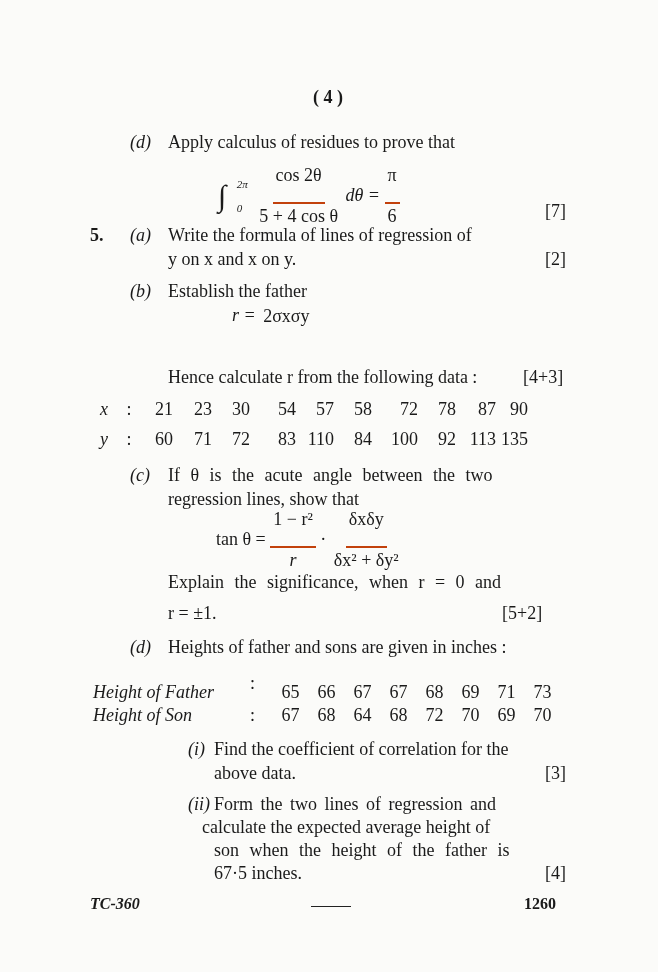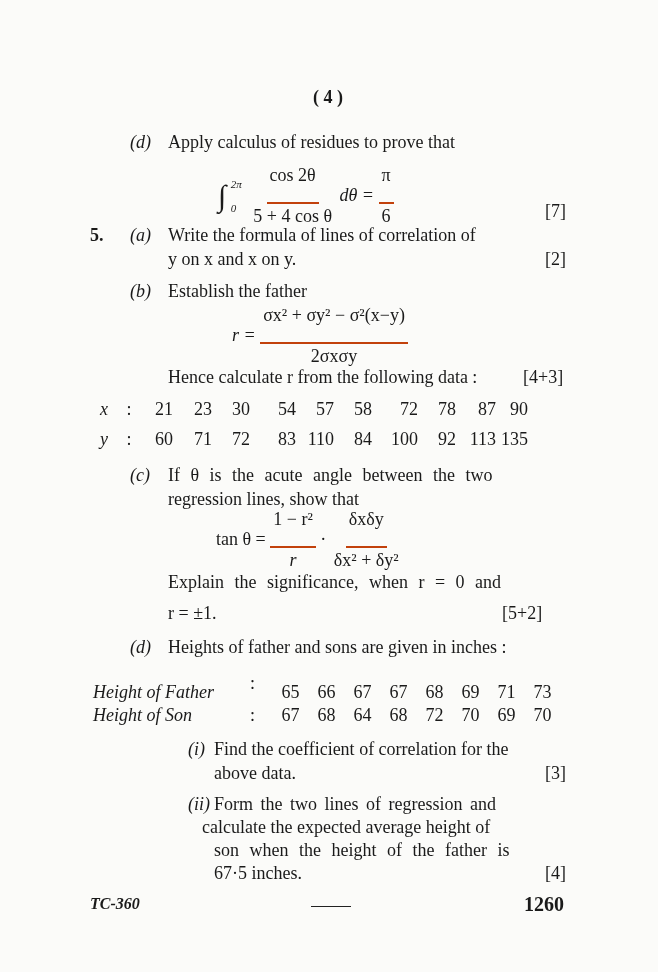--- a/index.html
+++ b/index.html
@@ -11,21 +11,21 @@
   }
   .abs { position:absolute; }
   .t { font-size:18px; line-height:22px; white-space:nowrap; }
   .it { font-style:italic; }
   .b { font-weight:bold; }
   .frac { display:inline-flex; flex-direction:column; align-items:center; vertical-align:middle; }
   .frac .num { border-bottom:2px solid #c2410c; padding:0 3px 16px; line-height:22px; }
   .frac .den { padding:1px 3px 0; line-height:22px; }
   .math { font-size:18px; }
   .cell { text-align:right; }
-  .ss { display:inline-flex; flex-direction:column; vertical-align:middle; font-size:11px; line-height:10px; margin-left:0; font-style:italic; }
+  .ss { display:inline-flex; flex-direction:column; vertical-align:middle; font-size:11px; line-height:10px; margin-left:6px; font-style:italic; }
 </style>
 </head>
 <body>
 
 <div class="abs t b" style="left:313px;top:86px;">( 4 )</div>
 
 <div class="abs t it" style="left:130px;top:131px;">(d)</div>
 <div class="abs t" style="left:168px;top:131px;">Apply calculus of residues to prove that</div>
 <div class="abs math" style="left:218px;top:164px;">
   <span style="font-size:30px;vertical-align:middle;">∫</span>
@@ -41,30 +41,29 @@
   <span style="font-style:italic;vertical-align:middle;">dθ =</span>
   <span class="frac">
       <span class="num">π</span>
       <span class="den">6</span>
     </span>
 </div>
 <div class="abs t" style="left:545px;top:200px;">[7]</div>
 
 <div class="abs t b" style="left:90px;top:224px;">5.</div>
 <div class="abs t it" style="left:130px;top:224px;">(a)</div>
-<div class="abs t" style="left:168px;top:224px;">Write the formula of lines of correlation of</div>
+<div class="abs t" style="left:168px;top:224px;">Write the formula of lines of regression of</div>
 <div class="abs t" style="left:168px;top:248px;">y on x and x on y.</div>
 <div class="abs t" style="left:545px;top:248px;">[2]</div>
 
 <div class="abs t it" style="left:130px;top:280px;">(b)</div>
 <div class="abs t" style="left:168px;top:280px;">Establish the father</div>
 <div class="abs math" style="left:232px;top:304px;">
   <span class="it" style="vertical-align:middle;">r =</span>
   <span class="frac">
-      <span class="num">σx² + σy² − σ²(x−y)</span>
       <span class="den">2σxσy</span>
     </span>
 </div>
 <div class="abs t" style="left:168px;top:366px;">Hence calculate r from the following data :</div>
 <div class="abs t" style="left:523px;top:366px;">[4+3]</div>
 
 <div class="abs t" style="left:100px;top:398px;">
   <span class="it" style="display:inline-block;width:22px;">x</span>
   <span style="display:inline-block;width:22px;">:</span>
   <span id="xvals"><span class="cell" style="display: inline-block; width: 20px;">21</span><span class="cell" style="display: inline-block; width: 39px;">23</span><span class="cell" style="display: inline-block; width: 38px;">30</span><span class="cell" style="display: inline-block; width: 46px;">54</span><span class="cell" style="display: inline-block; width: 38px;">57</span><span class="cell" style="display: inline-block; width: 38px;">58</span><span class="cell" style="display: inline-block; width: 46px;">72</span><span class="cell" style="display: inline-block; width: 38px;">78</span><span class="cell" style="display: inline-block; width: 40px;">87</span><span class="cell" style="display: inline-block; width: 32px;">90</span></span>
@@ -115,13 +114,13 @@
 
 <div class="abs t it" style="left:188px;top:793px;">(ii)</div>
 <div class="abs t" style="left:214px;top:793px;word-spacing:3px;">Form the two lines of regression and</div>
 <div class="abs t" style="left:202px;top:816px;">calculate the expected average height of</div>
 <div class="abs t" style="left:214px;top:839px;word-spacing:6px;">son when the height of the father is</div>
 <div class="abs t" style="left:214px;top:862px;">67·5 inches.</div>
 <div class="abs t" style="left:545px;top:862px;">[4]</div>
 
 <div class="abs t b" style="left:90px;top:893px;font-size:16px;font-style:italic;">TC-360</div>
 <div class="abs" style="left:311px;top:906px;width:40px;border-top:1px solid #222;"></div>
-<div class="abs t b" style="left:524px;top:893px;font-size:20px;">1260</div>
+<div class="abs t b" style="left:524px;top:893px;font-size:16px;">1260</div>
 
 </body></html>

